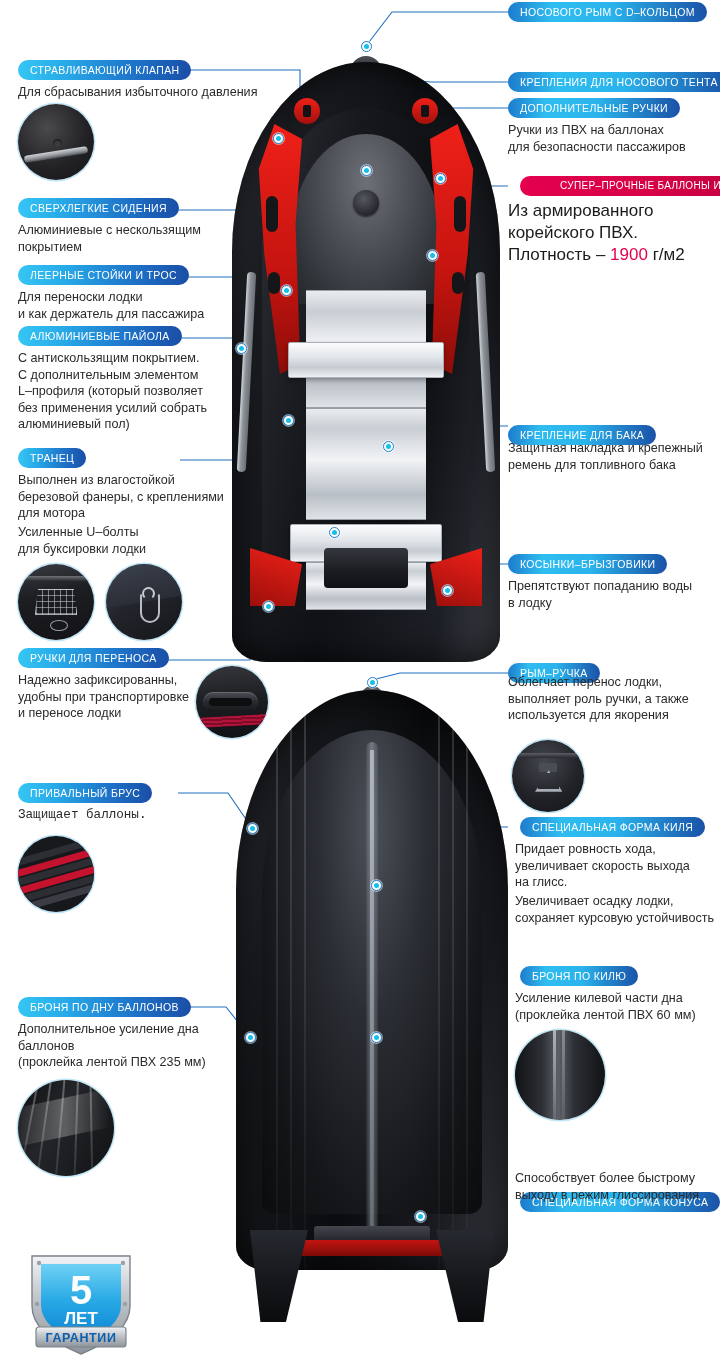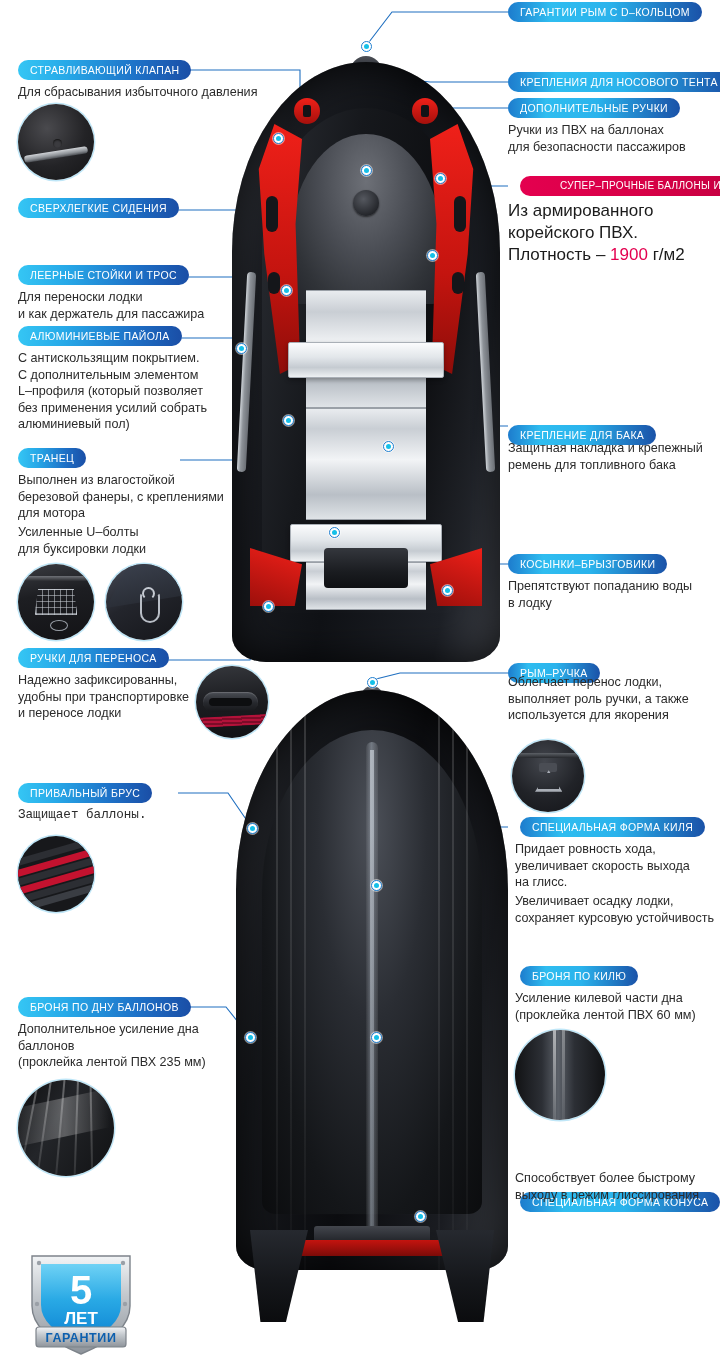--- a/index.html
+++ b/index.html
@@ -452,20 +452,22 @@
   <div class="dot" style="left:376px;top:885px;"></div>
   <div class="dot" style="left:250px;top:1037px;"></div>
   <div class="dot" style="left:376px;top:1037px;"></div>
   <div class="dot" style="left:420px;top:1216px;"></div>
 
   <div class="badge grad-l" style="left:18px;top:60px;">СТРАВЛИВАЮЩИЙ КЛАПАН</div>
   <div class="desc" style="left:18px;top:84px;width:260px;">Для сбрасывания избыточного давления</div>
   <div class="photo ph-valve" style="left:18px;top:104px;width:76px;height:76px;"></div>
 
   <div class="badge grad-l" style="left:18px;top:198px;">СВЕРХЛЕГКИЕ СИДЕНИЯ</div>
+  <div class="desc" style="left:18px;top:222px;width:250px;">Алюминиевые с нескользящим
+покрытием</div>
 
   <div class="badge grad-l" style="left:18px;top:265px;">ЛЕЕРНЫЕ  СТОЙКИ И ТРОС</div>
   <div class="desc" style="left:18px;top:289px;width:250px;">Для переноски лодки
 и как держатель для пассажира</div>
 
   <div class="badge grad-l" style="left:18px;top:326px;">АЛЮМИНИЕВЫЕ ПАЙОЛА</div>
   <div class="desc" style="left:18px;top:350px;width:240px;">С антискользящим покрытием.
 С дополнительным элементом
 L–профиля (который позволяет
 без применения усилий собрать
@@ -515,21 +517,21 @@
   <div class="photo ph-armor" style="left:18px;top:1080px;width:96px;height:96px;">
     <div class="rib" style="left:14%;transform:rotate(14deg);"></div>
     <div class="rib" style="left:26%;transform:rotate(11deg);"></div>
     <div class="rib" style="left:38%;transform:rotate(8deg);"></div>
     <div class="rib" style="left:50%;transform:rotate(5deg);"></div>
     <div class="rib" style="left:62%;transform:rotate(2deg);"></div>
     <div class="rib" style="left:74%;transform:rotate(-1deg);"></div>
     <div class="sheen"></div>
   </div>
 
-  <div class="badge grad-r" style="left:508px;top:2px;">ГАРАНТИИ РЫМ С D–КОЛЬЦОМ</div>
+  <div class="badge grad-r" style="left:508px;top:2px;">НОСОВОГО РЫМ С D–КОЛЬЦОМ</div>
 
   <div class="badge grad-r" style="left:508px;top:72px;">КРЕПЛЕНИЯ ДЛЯ НОСОВОГО ТЕНТА</div>
 
   <div class="badge grad-r" style="left:508px;top:98px;">ДОПОЛНИТЕЛЬНЫЕ РУЧКИ</div>
   <div class="desc" style="left:508px;top:122px;width:206px;">Ручки из ПВХ на баллонах
 для безопасности пассажиров</div>
 
   <div class="badge grad-red" style="left:520px;top:176px;padding-left:40px;">СУПЕР–ПРОЧНЫЕ БАЛЛОНЫ И ДНО</div>
   <div class="desc big" style="left:508px;top:200px;width:212px;"><span>Из армированного
 корейского ПВХ.

